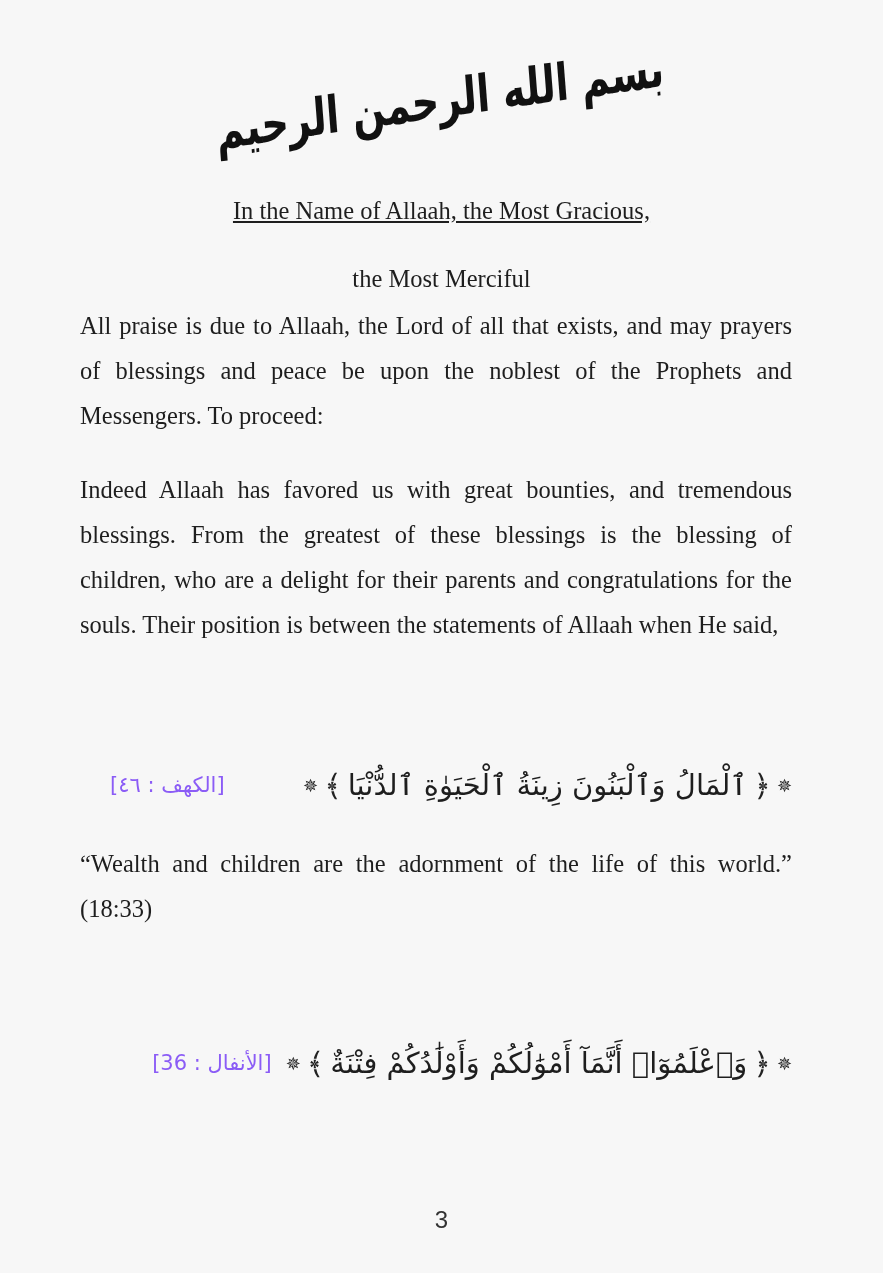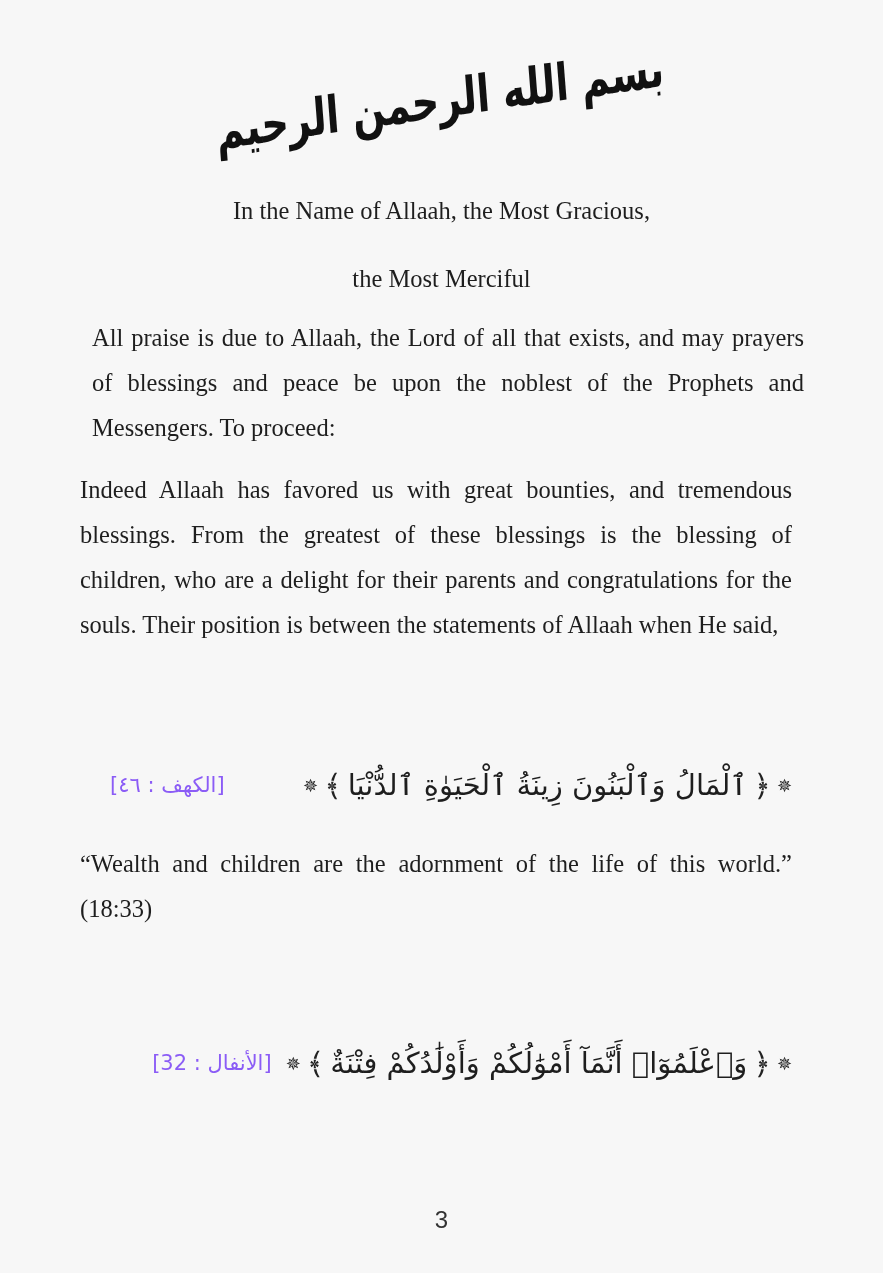--- a/index.html
+++ b/index.html
@@ -43,21 +43,21 @@
   }
   .heading-line {
     position: absolute;
     left: 0;
     width: 883px;
     text-align: center;
     font-family: "Liberation Serif", serif;
     font-size: 24.5px;
     color: #1e1e1e;
   }
-  .heading-line.l1 { top: 197px; }
+  .heading-line.l1 { top: 197px; text-decoration: underline; }
   .heading-line.l2 { top: 253px; margin-top: 12px; }
 
   .para {
     position: absolute;
     left: 80px;
     width: 712px;
     font-family: "Liberation Serif", serif;
     font-size: 24.5px;
     line-height: 45px;
     text-align: justify;
@@ -124,21 +124,21 @@
 
 <div class="page">
 
   <div class="basmalah">
     <span class="basmalah-text">بسم الله الرحمن الرحيم</span>
   </div>
 
   <div class="heading-line l1">In the Name of Allaah, the Most Gracious,</div>
   <div class="heading-line l2">the Most Merciful</div>
 
-  <p class="para p1" style="margin:12px;">All praise is due to Allaah, the Lord of all that exists, and may prayers of blessings and peace be upon the noblest of the Prophets and Messengers. To proceed:</p>
+  <p class="para p1" style="margin:0;">All praise is due to Allaah, the Lord of all that exists, and may prayers of blessings and peace be upon the noblest of the Prophets and Messengers. To proceed:</p>
   <p class="para p2" style="margin:0;">Indeed Allaah has favored us with great bounties, and tremendous blessings. From the greatest of these blessings is the blessing of children, who are a delight for their parents and congratulations for the souls. Their position is between the statements of Allaah when He said,</p>
 
   <div class="verse-row v1">
     <span class="verse-text">
       <span class="ornament">✵</span>
       <span class="bracket">﴿</span>
       <span>ٱلْمَالُ وَٱلْبَنُونَ زِينَةُ ٱلْحَيَوٰةِ ٱلدُّنْيَا</span>
       <span class="bracket">﴾</span>
       <span class="ornament">✵</span>
     </span>
@@ -148,17 +148,17 @@
   <p class="para p3" style="margin:0;">“Wealth and children are the adornment of the life of this world.” (18:33)</p>
 
   <div class="verse-row v2">
     <span class="verse-text">
       <span class="ornament">✵</span>
       <span class="bracket">﴿</span>
       <span>وَٱعْلَمُوٓا۟ أَنَّمَآ أَمْوَٰلُكُمْ وَأَوْلَٰدُكُمْ فِتْنَةٌ</span>
       <span class="bracket">﴾</span>
       <span class="ornament">✵</span>
     </span>
-    <span class="verse-ref">[الأنفال : 32]</span>
+    <span class="verse-ref">[الأنفال : 36]</span>
   </div>
 
   <div class="page-number">3</div>
 </div>
 
 </body></html>

